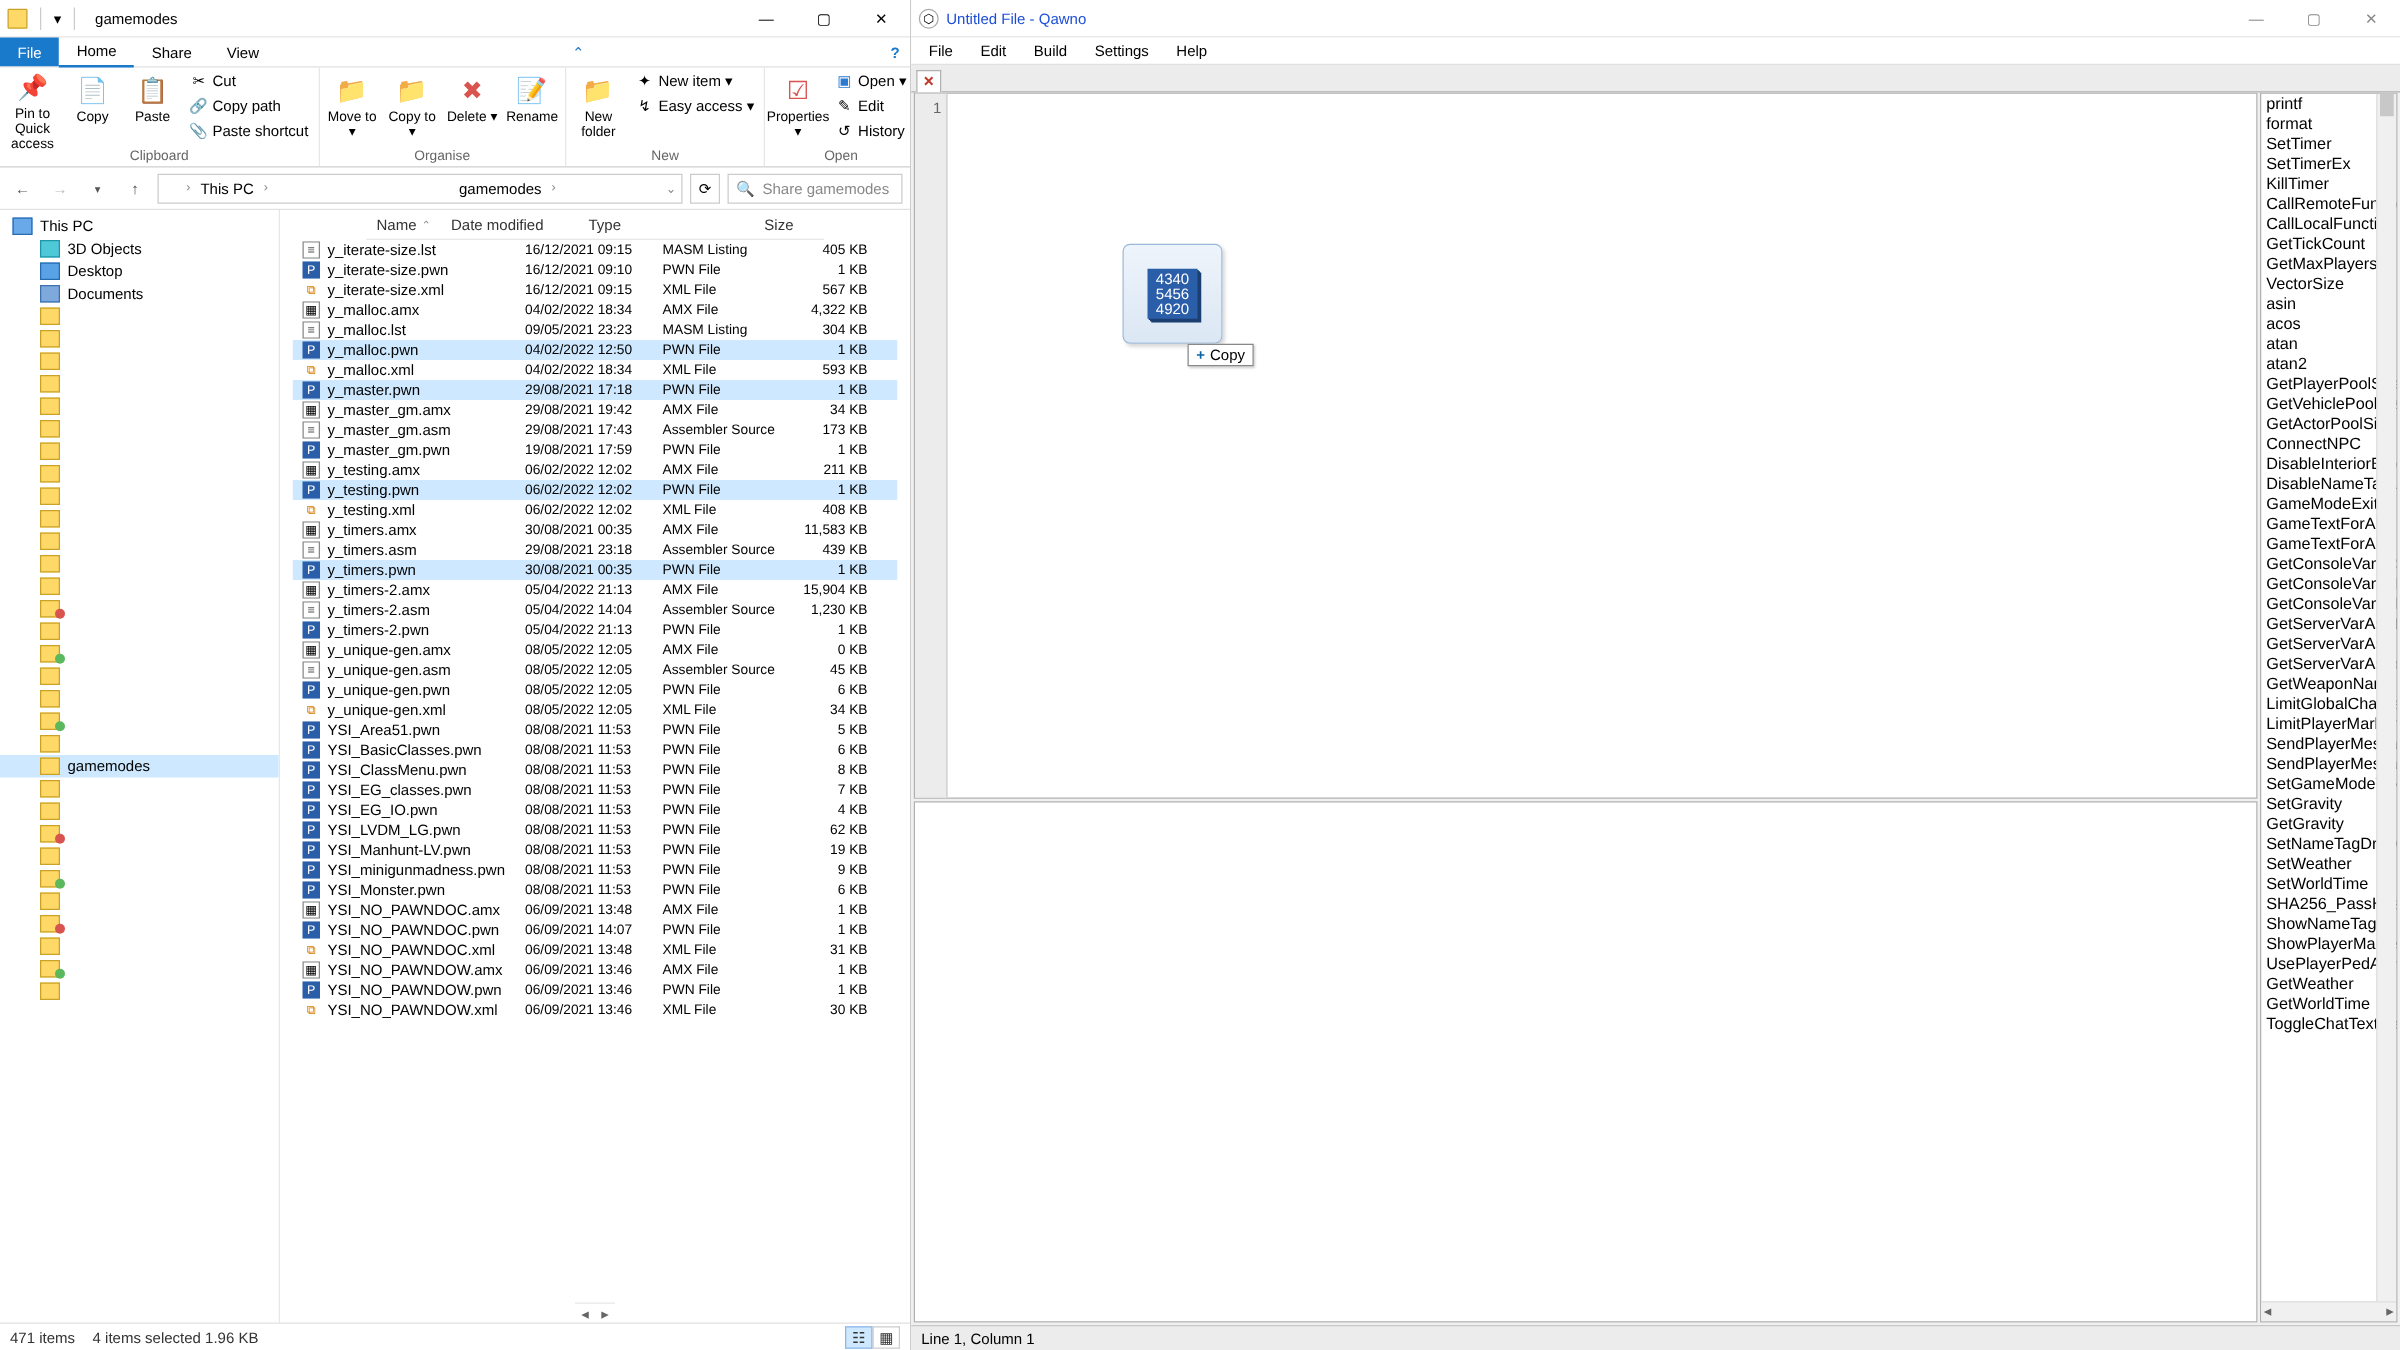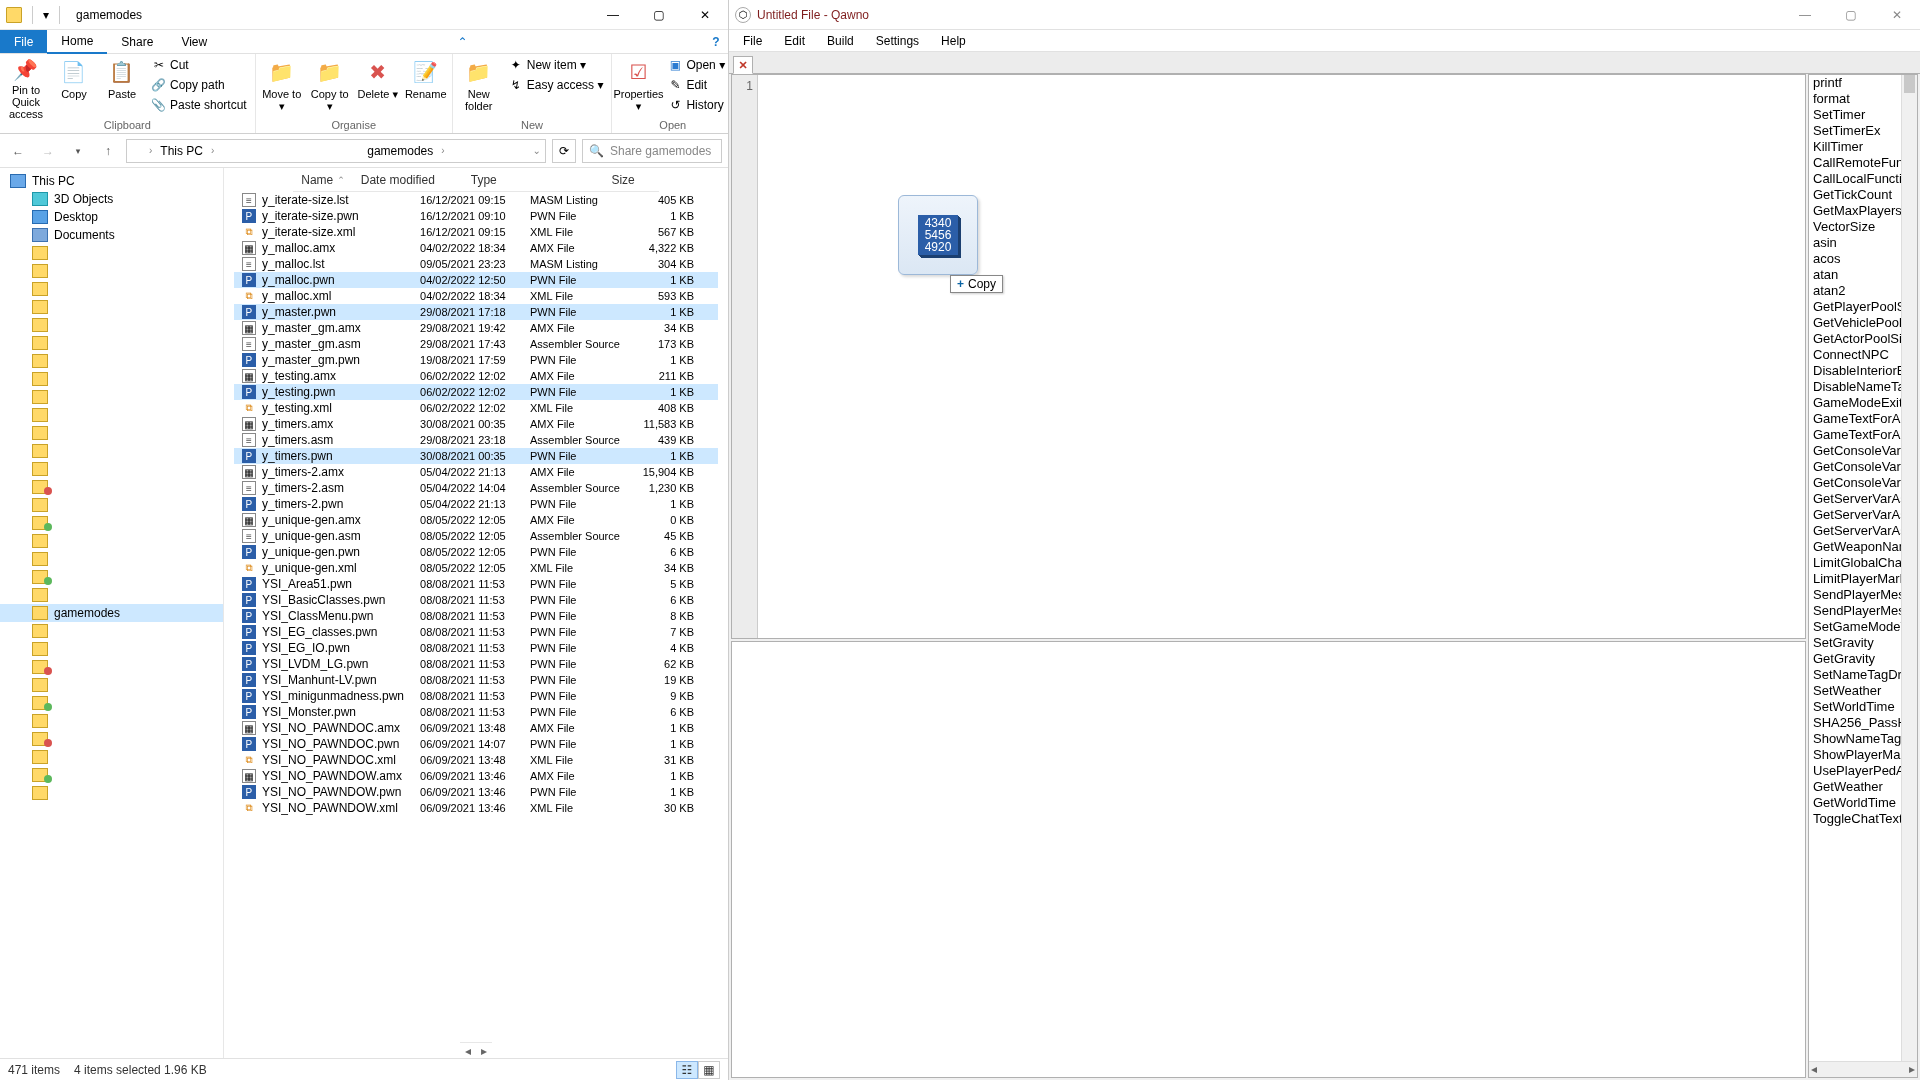--- a/index.html
+++ b/index.html
@@ -779,21 +779,21 @@
       <div class="viewsw">
         <div class="vb active">☷</div>
         <div class="vb">▦</div>
       </div>
     </div>
   </div>
 
   <div class="qawno">
     <div class="q-title">
       <div class="icon">⬡</div>
-      <div style="padding-left:6px;color:#7f1d1d;">Untitled File - Qawno</div>
+      <div style="padding-left:6px;color:#1d4ed8;">Untitled File - Qawno</div>
       <div class="winbtns">
         <div class="winbtn">—</div>
         <div class="winbtn">▢</div>
         <div class="winbtn">✕</div>
       </div>
     </div>
     <div class="q-menu">
       <div class="mi">File</div>
       <div class="mi">Edit</div>
       <div class="mi">Build</div>
@@ -877,14 +877,17 @@
           </div>
         <div class="vs">
             <div class="thumb"></div>
           </div>
         <div class="hs">
             <span>◂</span>
             <span>▸</span>
           </div>
       </div>
     </div>
+    <div class="q-status">
+      <span>Line 1, Column 1</span>
+    </div>
   </div>
 </div>
 
 </body></html>

